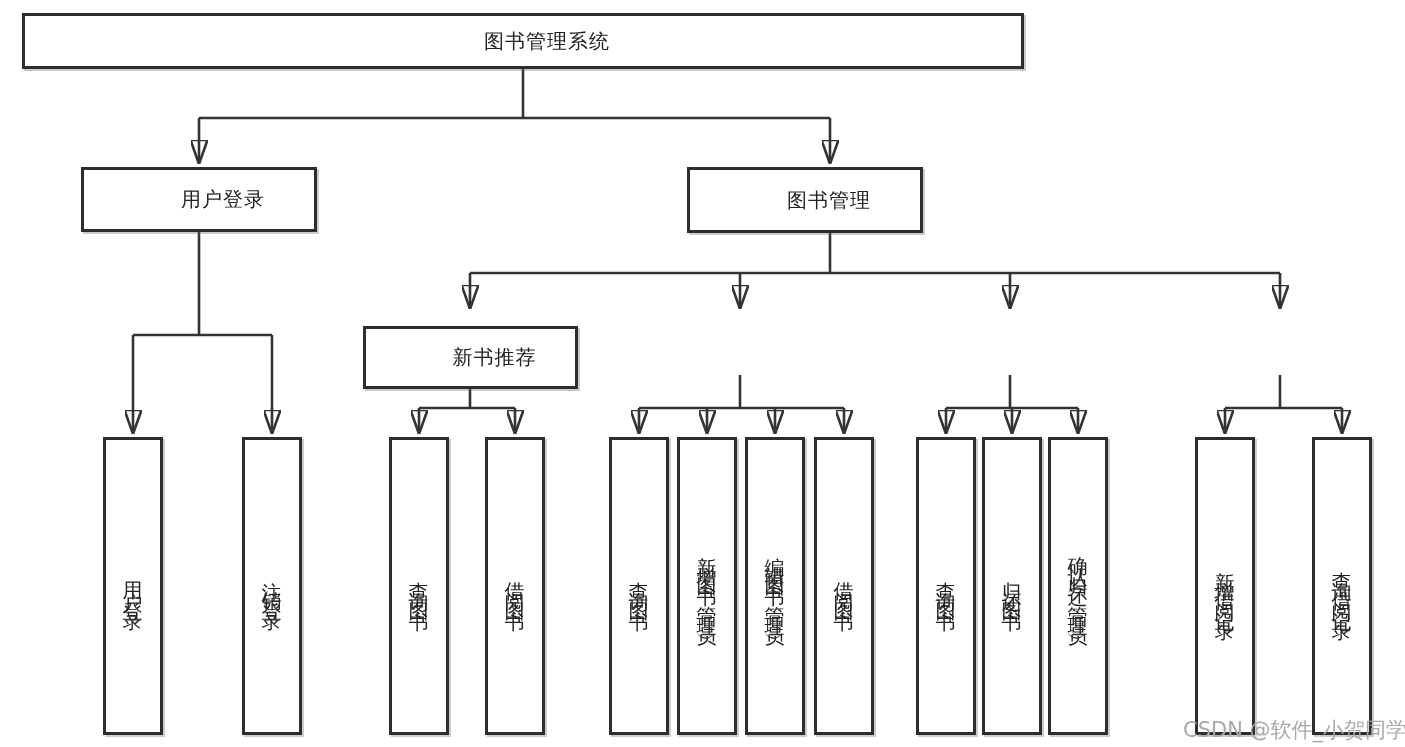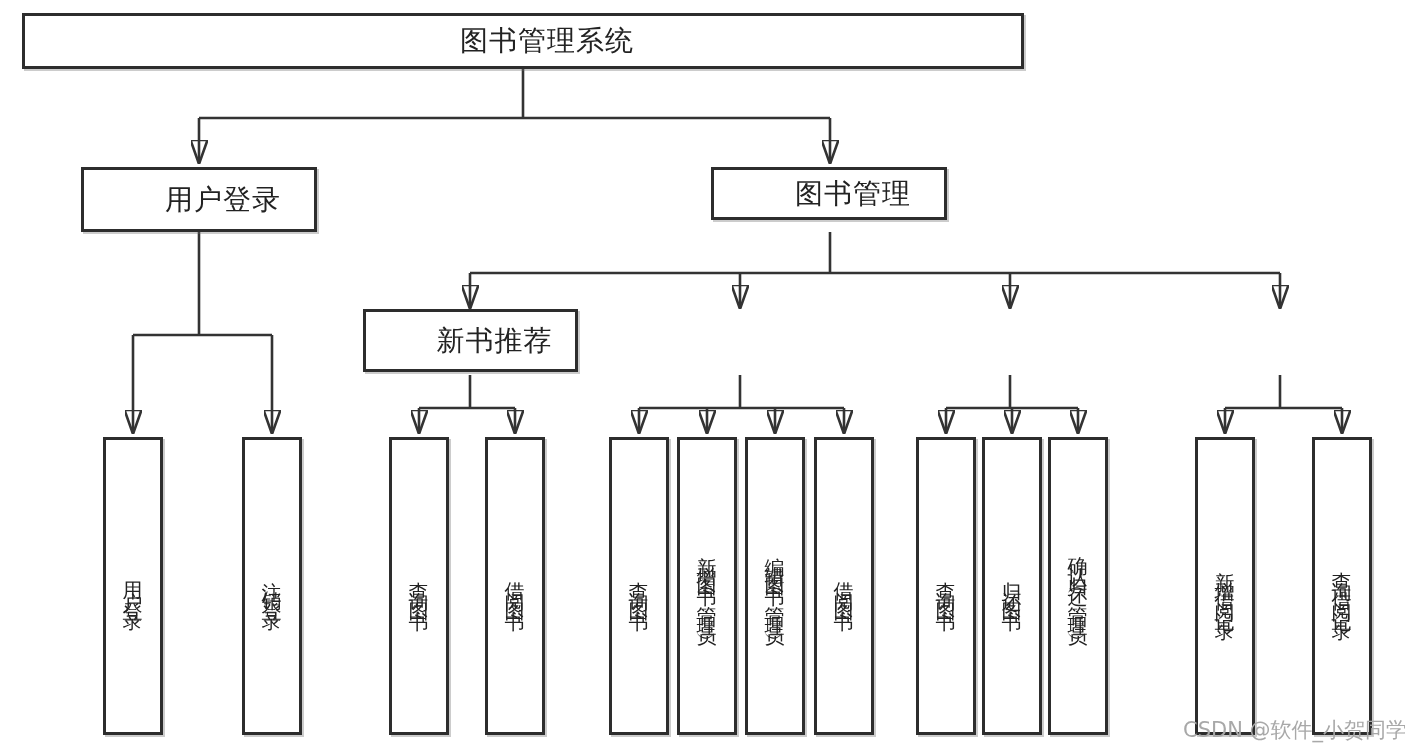--- a/index.html
+++ b/index.html
@@ -32,21 +32,21 @@
     border: 3px solid #2d2d2d;
     background: #ffffff;
     color: #222222;
     display: flex;
     align-items: center;
     justify-content: center;
     box-shadow: 2px 2px 0 rgba(110,110,110,0.35);
     z-index: 2;
   }
   .hbox {
-    font-size: 28px;
+    font-size: 20px;
     letter-spacing: 1px;
     white-space: nowrap;
     padding-left: 48px;
   }
   .vbox {
     writing-mode: vertical-rl;
     text-orientation: mixed;
     font-size: 20px;
     letter-spacing: 10px;
     line-height: 1;
@@ -106,23 +106,23 @@
     <line x1="1012" y1="408" x2="1012" y2="433" marker-end="url(#arw)"></line>
     <line x1="1078" y1="408" x2="1078" y2="433" marker-end="url(#arw)"></line>
 
     <line x1="1225" y1="408" x2="1225" y2="433" marker-end="url(#arw)"></line>
     <line x1="1342" y1="408" x2="1342" y2="433" marker-end="url(#arw)"></line>
   </svg>
 
   <div class="box hbox" style="left:22px;top:13px;width:1002px;height:56px">图书管理系统</div>
 
   <div class="box hbox" style="left:81px;top:167px;width:236px;height:65px">用户登录</div>
-  <div class="box hbox" style="left:711px;top:167px;width:236px;height:53px">图书管理</div>
+  <div class="box hbox" style="left:687px;top:167px;width:236px;height:66px">图书管理</div>
 
-  <div class="box hbox" style="left:363px;top:309px;width:215px;height:63px">新书推荐</div>
+  <div class="box hbox" style="left:363px;top:326px;width:215px;height:63px">新书推荐</div>
 
   <div class="box vbox" style="left:103px;top:437px;width:60px;height:298px">用户登录</div>
   <div class="box vbox" style="left:242px;top:437px;width:60px;height:298px">注销登录</div>
 
   <div class="box vbox" style="left:389px;top:437px;width:60px;height:298px">查询图书</div>
   <div class="box vbox" style="left:485px;top:437px;width:60px;height:298px">借阅图书</div>
 
   <div class="box vbox" style="left:609px;top:437px;width:60px;height:298px">查询图书</div>
   <div class="box vbox" style="left:677px;top:437px;width:60px;height:298px">新增图书（管理员）</div>
   <div class="box vbox" style="left:745px;top:437px;width:60px;height:298px">编辑图书（管理员）</div>

